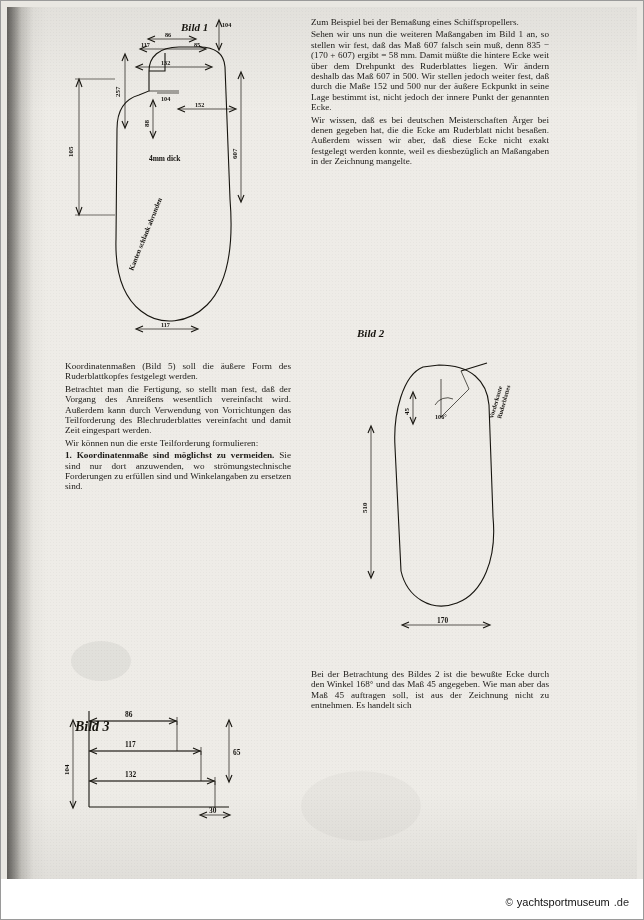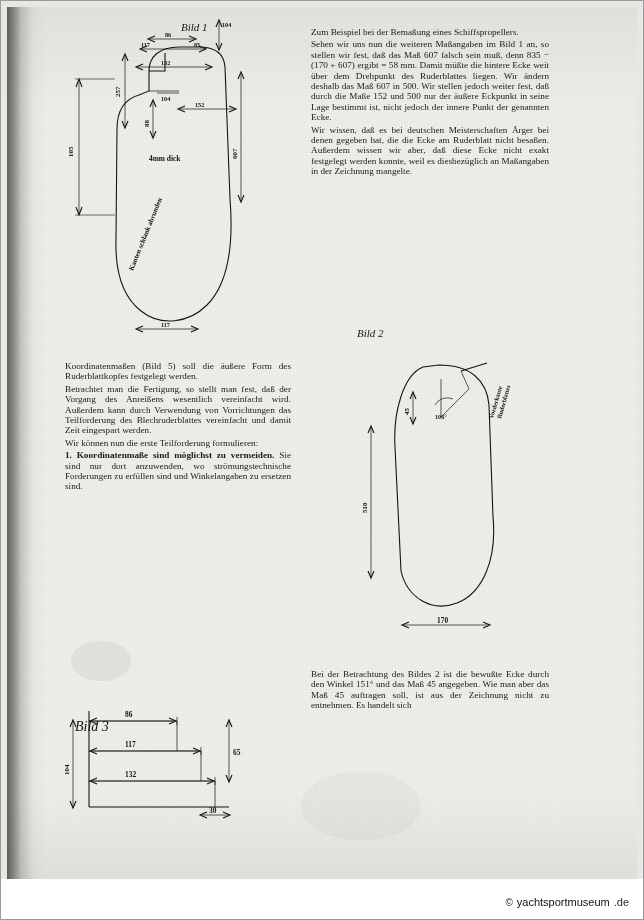--- a/index.html
+++ b/index.html
@@ -56,21 +56,21 @@
     margin:0 0 2px 0;
     font-size:9.2px;
     line-height:10.4px;
     text-align:justify;
     color:#1d1b18;
     hyphens:auto;
   }
   .col-right p{ text-align:justify; }
   .figlabel{
     font-family:"Liberation Serif", serif;
-    font-weight:normal;
+    font-weight:bold;
     font-style:italic;
     font-size:11px;
     color:#17150f;
   }
   .fig{
     position:relative;
   }
   svg{display:block;}
   .dim{font-family:"Liberation Serif",serif;font-size:7.4px;fill:#14120e;font-weight:bold;}
   .dimsm{font-family:"Liberation Serif",serif;font-size:6.2px;fill:#14120e;font-weight:bold;}
@@ -240,21 +240,21 @@
 
           <line class="lnthin" x1="148" y1="40" x2="148" y2="48"></line>
           <line class="lnthin" x1="172" y1="70" x2="172" y2="78"></line>
           <line class="lnthin" x1="186" y1="100" x2="186" y2="108"></line>
         </svg>
       </div>
     </div>
 
     <div class="col-right">
 
-      <div style="position:absolute;left:0;top:18px;width:238px;">
+      <div style="position:absolute;left:0;top:8px;width:238px;">
         <p>Zum Beispiel bei der Bemaßung eines Schiffspropellers.</p>
         <p>Sehen wir uns nun die weiteren Maßangaben im Bild 1 an, so stellen wir fest, daß das Maß 607 falsch sein muß, denn 835 − (170 + 607) ergibt = 58 mm. Damit müßte die hintere Ecke weit über dem Drehpunkt des Ruderblattes liegen. Wir ändern deshalb das Maß 607 in 500. Wir stellen jedoch weiter fest, daß durch die Maße 152 und 500 nur der äußere Eckpunkt in seine Lage bestimmt ist, nicht jedoch der innere Punkt der genannten Ecke.</p>
         <p>Wir wissen, daß es bei deutschen Meisterschaften Ärger bei denen gegeben hat, die die Ecke am Ruderblatt nicht besaßen. Außerdem wissen wir aber, daß diese Ecke nicht exakt festgelegt werden konnte, weil es diesbezüglich an Maßangaben in der Zeichnung mangelte.</p>
       </div>
 
       <div class="fig" style="position:absolute;left:0;top:318px;width:238px;height:340px;">
         <div class="figlabel" style="position:absolute;left:46px;top:0;">Bild 2</div>
         <svg width="238" height="340" viewBox="0 0 238 340">
 
           <path class="ln" d="M128,38 C160,38 176,54 178,78
@@ -286,21 +286,21 @@
           <path class="ln" d="M98,295 L91,298 L98,301"></path>
           <path class="ln" d="M172,295 L179,298 L172,301"></path>
           <text class="dim" x="126" y="296">170</text>
 
           <text class="dimsm" x="182" y="92" transform="rotate(-74 182 92)">Vorderkante</text>
           <text class="dimsm" x="190" y="92" transform="rotate(-74 190 92)">Ruderblattes</text>
         </svg>
       </div>
 
       <div style="position:absolute;left:0;top:660px;width:238px;">
-        <p>Bei der Betrachtung des Bildes 2 ist die bewußte Ecke durch den Winkel 151° und das Maß 45 angegeben. Wie man aber das Maß 45 auftragen soll, ist aus der Zeichnung nicht zu entnehmen. Es handelt sich</p>
+        <p>Bei der Betrachtung des Bildes 2 ist die bewußte Ecke durch den Winkel 168° und das Maß 45 angegeben. Wie man aber das Maß 45 auftragen soll, ist aus der Zeichnung nicht zu entnehmen. Es handelt sich</p>
       </div>
     </div>
   </div>
 
   <div class="footer">
     <div class="credit">
       <span class="copy">©</span>
       <span class="brand">yachtsportmuseum</span>
       <span>.de</span>
     </div>

